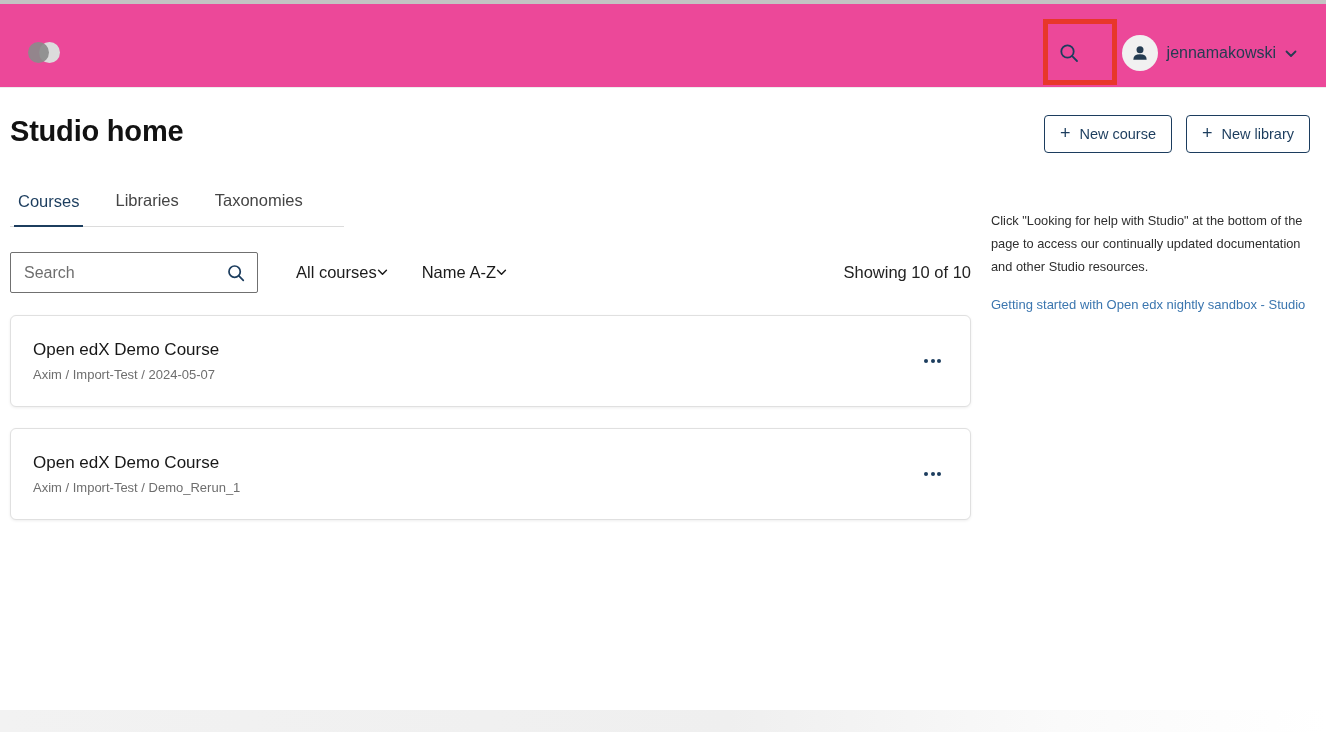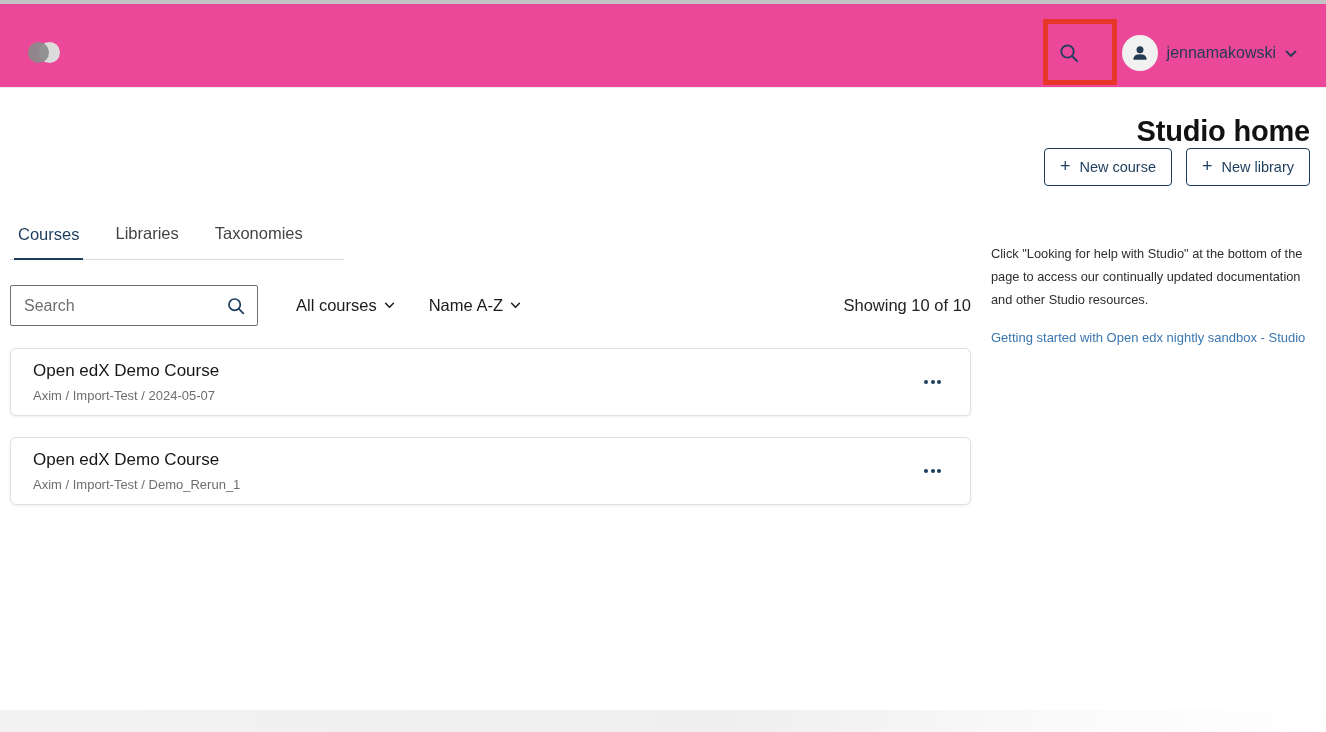--- a/index.html
+++ b/index.html
@@ -59,21 +59,21 @@
   .annotation-box {
     position: absolute;
     left: 1043px; top: 19px; width: 74px; height: 66px;
     border: 5px solid var(--annotation-red);
     pointer-events: none;
     z-index: 50;
   }
 
   
   .main { padding: 27px 16px 0 10px; }
-  .page-head { display: flex; align-items: flex-end; justify-content: space-between; flex-direction: column; }
+  .page-head { display: flex; align-items: flex-start; justify-content: space-between; }
   .page-title { font-size: 29px; font-weight: 700; color: #121212; letter-spacing: -0.2px; }
   .head-actions { display: flex; gap: 14px; }
   .outline-btn {
     display: flex; align-items: center; gap: 9px;
     height: 38px; padding: 0 15px;
     background: #fff; border: 1px solid var(--primary); border-radius: 4px;
     color: var(--primary); font-size: 14.5px; font-weight: 500;
     font-family: "Liberation Sans", sans-serif;
     cursor: pointer;
   }
@@ -107,32 +107,32 @@
     font-size: 16px; padding: 0 4px 0 13px;
     font-family: "Liberation Sans", sans-serif; color: #1b1b1b;
   }
   .search-box input::placeholder { color: #6e6e6e; }
   .search-box .mag-btn {
     background: none; border: none; width: 42px; height: 100%; cursor: pointer;
     display: flex; align-items: center; justify-content: center;
   }
   .dropdown {
     background: none; border: none; cursor: pointer;
-    display: flex; align-items: center; gap: 7px;
+    display: flex; align-items: center; 
     font-family: "Liberation Sans", sans-serif;
     font-size: 16.5px; color: #1b1b1b;
   }
   .dd-courses { margin-left: 38px; }
   .dd-sort { margin-left: 34px; }
   .results-count { margin-left: auto; font-size: 16.5px; color: #232323; }
 
   
   .course-list { margin-top: 22px; }
   .course-card {
-    height: 68px; background: #fff;
+    height: 92px; background: #fff;
     border: 1px solid #e0e0e0; border-radius: 6px;
     box-shadow: 0 1px 3px rgba(0,0,0,0.07);
     display: flex; align-items: center;
     padding: 0 27px 0 22px;
     margin-bottom: 21px;
   }
   .course-text { display: flex; flex-direction: column; }
   .course-title { font-size: 17px; color: #171717; text-decoration: none; cursor: pointer; }
   .course-org { font-size: 13px; color: #6e6e6e; margin-top: 7px; }
   .card-menu-btn {

